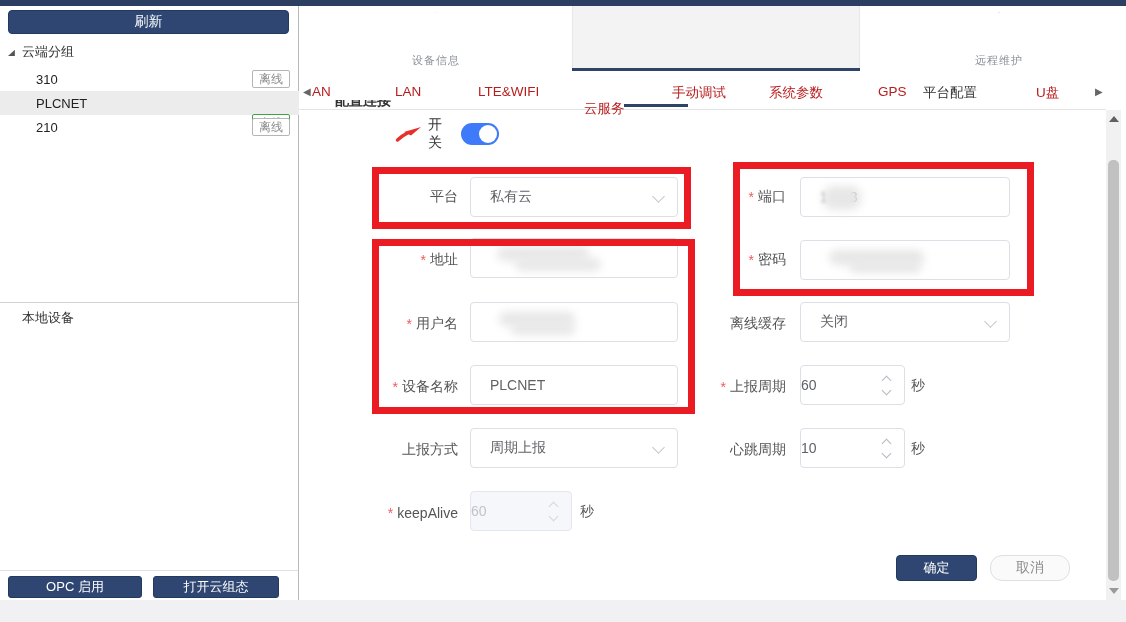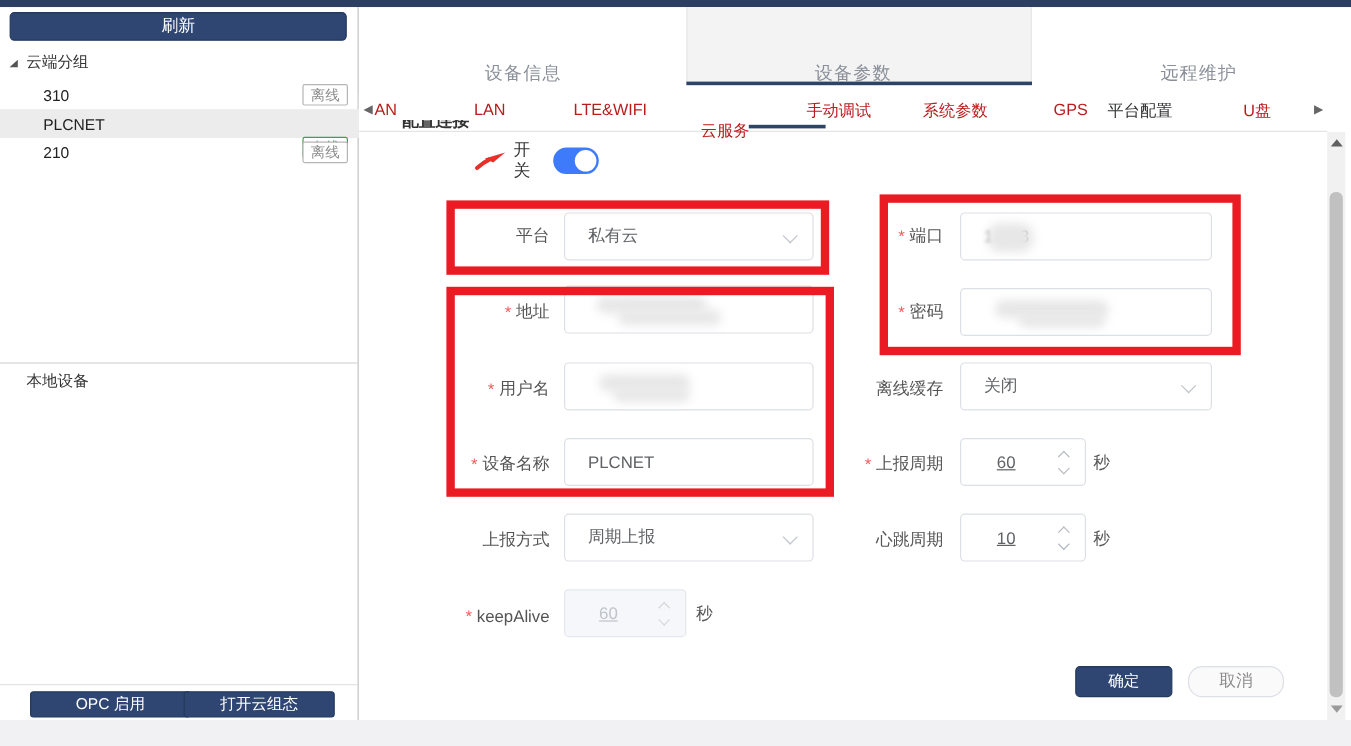--- a/index.html
+++ b/index.html
@@ -30,41 +30,41 @@
   .divider{height:1px;background:#d4d4d4;}
   .localdev{left:22px;top:303px;font-size:13px;color:#333;}
   .sbbtn{height:22px;font-size:13px;border-radius:3px;}
 
   
   .main{left:299px;top:6px;width:827px;height:594px;background:#fff;}
   .maintabsel{left:273px;top:0;width:288px;height:64px;background:#f3f3f3;
               border-left:1px solid #e7e7e7;border-right:1px solid #e7e7e7;}
   .maintab{top:6px;width:180px;height:56px;display:flex;flex-direction:column;align-items:center;
            justify-content:flex-start;gap:4px;cursor:pointer;}
-  .maintab .lab{font-size:15px;color:#8a8f99;letter-spacing:1px;margin-top:36px;}
+  .maintab .lab{font-size:11px;color:#8a8f99;letter-spacing:1px;margin-top:36px;}
   .mtunder{left:273px;top:62px;width:288px;height:3px;background:#2e4467;}
 
   .subbar{left:0;top:72px;width:807px;height:32px;background:#fff;border-bottom:1px solid #e4e4e4;}
   .subtab{position:absolute;top:6px;font-size:13.5px;color:#b91c1c;cursor:pointer;white-space:nowrap;}
   .subtab.sel{color:#303133;}
   .subunder{position:absolute;left:325px;top:26px;width:64px;height:3px;background:#2e4467;}
   .subarrow{position:absolute;top:8px;font-size:10px;color:#666;cursor:pointer;}
 
   .clipped{left:36px;top:94px;width:90px;height:10px;overflow:hidden;}
   .clipped span{display:block;margin-top:-8px;font-size:14px;font-weight:bold;color:#333;}
 
   
   .lbl{position:absolute;height:18px;font-size:14px;color:#555;display:flex;
        align-items:center;justify-content:flex-end;}
   .req{color:#f25a5a;margin-right:4px;font-size:14px;}
   .ipt{position:absolute;height:40px;border:1px solid #dcdfe6;border-radius:4px;background:#fff;
        font-size:14px;color:#606266;display:flex;align-items:center;padding-left:19px;}
   .chev{position:absolute;right:14px;top:14px;width:9px;height:9px;
         border-right:1.5px solid #c0c4cc;border-bottom:1.5px solid #c0c4cc;transform:rotate(45deg);}
-  .numbox{padding-left:0;justify-content:center;padding-right:28px;text-decoration:underline;}
+  .numbox{padding-left:0;padding-right:28px;}
   .stepper{position:absolute;right:10px;top:8px;width:14px;height:24px;cursor:pointer;}
   .car{position:absolute;left:3px;width:7px;height:7px;border-top:1.5px solid #b4b9c2;
        border-right:1.5px solid #b4b9c2;}
   .car.up{top:3px;transform:rotate(-45deg);}
   .car.dn{top:13px;transform:rotate(135deg);}
   .unit{position:absolute;font-size:14px;color:#555;}
   .dis{background:#f5f7fa;border-color:#e4e7ed;color:#bfc4cc;}
   .dis .car{border-color:#d4d8de;}
 
   .toggle{position:absolute;width:38px;height:22px;border-radius:11px;background:#3e7bfa;cursor:pointer;}
@@ -111,46 +111,36 @@
     </div>
     <div class="abs devrow" style="top:109px;">
       <span class="nm">210</span>
       <span class="badge">离线</span>
     </div>
 
     <div class="abs divider" style="left:0;top:296px;width:298px;"></div>
     <div class="abs localdev">本地设备</div>
 
     <div class="abs divider" style="left:0;top:564px;width:298px;background:#e2e2e2;"></div>
-    <button class="abs btn-navy sbbtn" style="left:25px;top:570px;width:134px;">OPC 启用</button>
+    <button class="abs btn-navy sbbtn" style="left:8px;top:570px;width:134px;">OPC 启用</button>
     <button class="abs btn-navy sbbtn" style="left:153px;top:570px;width:126px;">打开云组态</button>
   </aside>
 
   <div class="abs main">
 
     <div class="abs maintabsel"></div>
     <div class="abs mtunder"></div>
 
     <div class="abs maintab" style="left:47px;">
       <svg width="22" height="22" viewBox="0 0 24 24" fill="none" stroke="#83878f" stroke-width="1.6" stroke-linejoin="round">
         <path d="M6.5 2.5 H14 L18.5 7 V21.5 H6.5 Z"></path>
           <path d="M14 2.5 V7 H18.5"></path>
           <path d="M9.5 12.5 H15"></path>
       </svg>
       <span class="lab">设备信息</span>
-    </div>
-    <div class="abs maintab" style="left:322px;">
-      <svg width="22" height="22" viewBox="0 0 24 24" fill="none" stroke="#83878f" stroke-width="1.6" stroke-linejoin="round" stroke-linecap="round">
-        <rect x="2.5" y="2.5" width="19" height="19" rx="3.5"></rect>
-        <path d="M7 9.5 H17"></path>
-          <path d="M9.2 7.4 L6.8 9.5 L9.2 11.6"></path>
-        <path d="M7 14.5 H17"></path>
-          <path d="M14.8 12.4 L17.2 14.5 L14.8 16.6"></path>
-      </svg>
-      <span class="lab">设备参数</span>
     </div>
     <div class="abs maintab" style="left:610px;">
       <svg width="22" height="22" viewBox="0 0 24 24" fill="none" stroke="#83878f" stroke-width="1.6" stroke-linejoin="round" stroke-linecap="round">
         <rect x="3.5" y="2.5" width="17" height="19" rx="3.5"></rect>
         <circle cx="10.8" cy="9.6" r="3"></circle>
         <path d="M12.9 11.7 L16.2 15.4"></path>
       </svg>
       <span class="lab">远程维护</span>
     </div>
 

